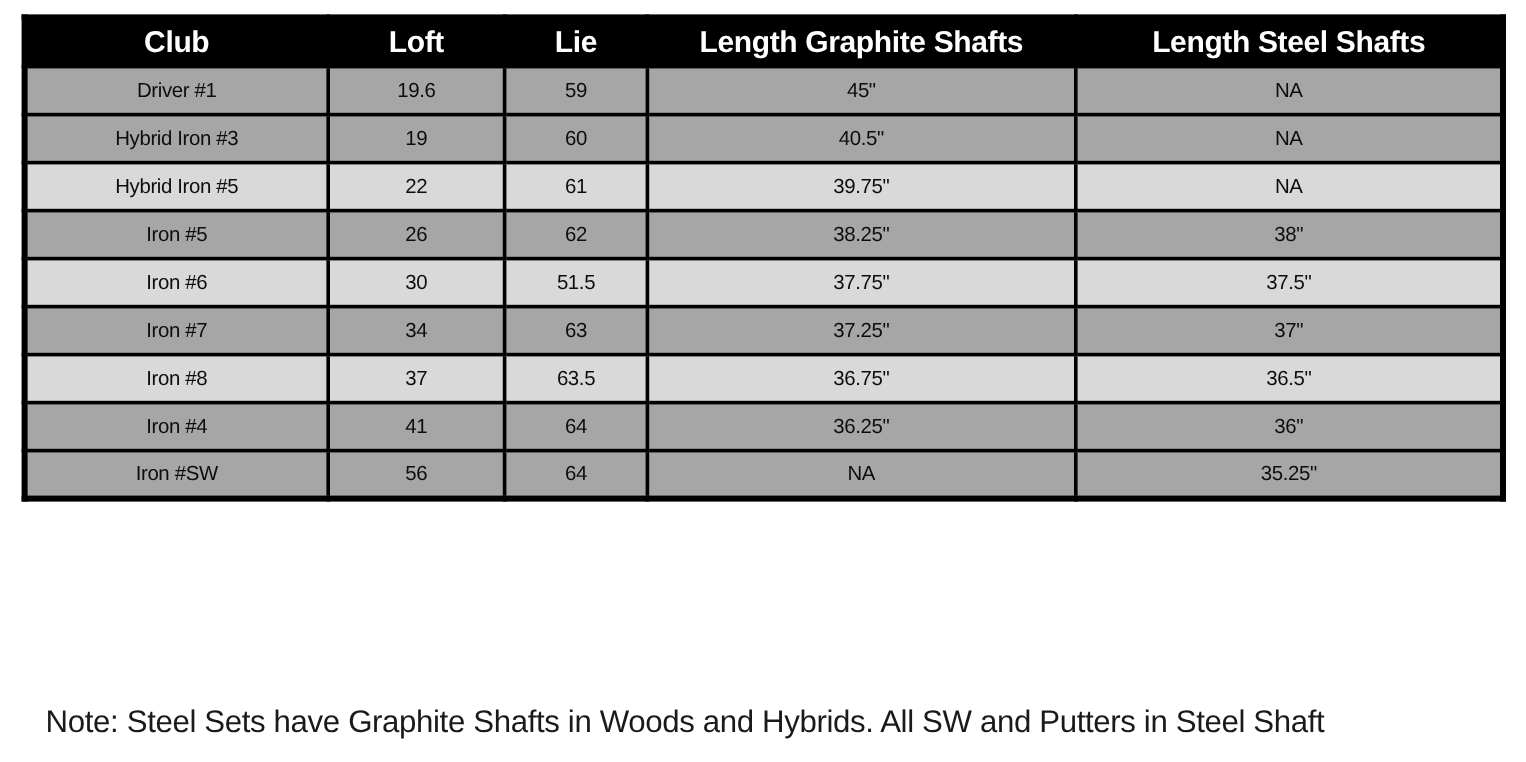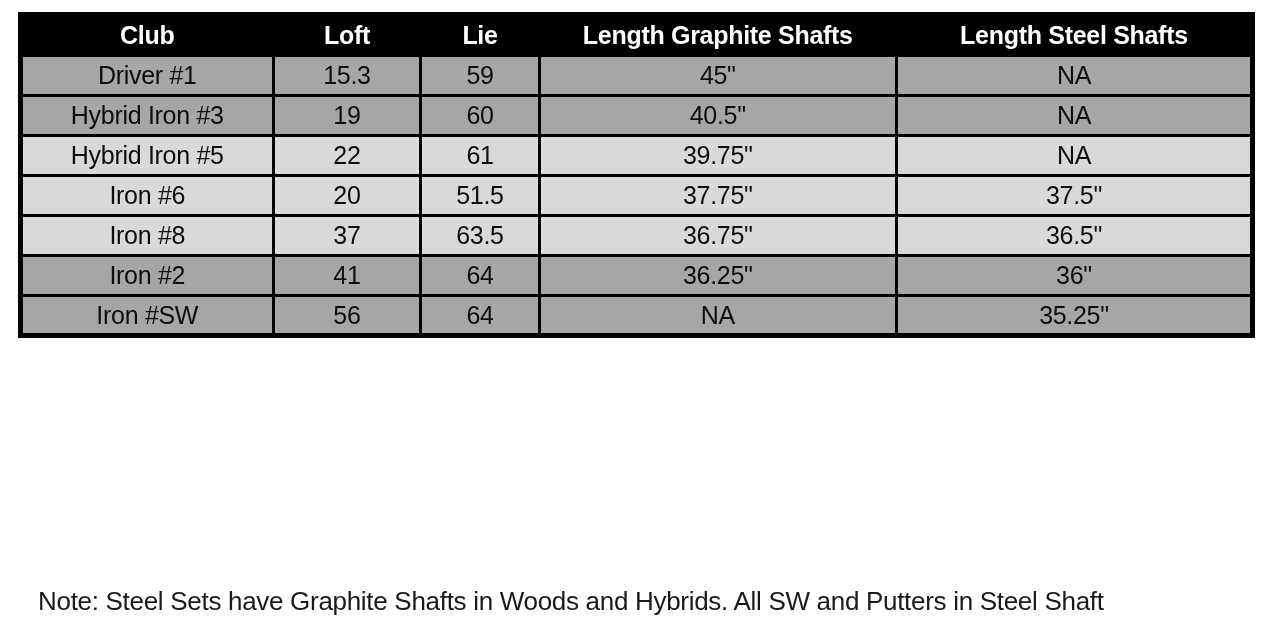--- a/index.html
+++ b/index.html
@@ -27,21 +27,21 @@
     background: var(--header-bg, #000000);
     color: var(--header-text, #ffffff);
     font-size: 25px;
     font-weight: bold;
     height: 41px;
     text-align: center;
     vertical-align: middle;
     border: 3px solid var(--border-color, #000000);
   }
   table.spec-table td {
-    font-size: 25px;
+    font-size: 17px;
     color: #0d0d0d;
     height: 40px;
     text-align: center;
     vertical-align: middle;
     border: 3px solid var(--border-color, #000000);
   }
   tr.row-dark td { background: var(--row-dark, #a6a6a6); }
   tr.row-light td { background: var(--row-light, #d9d9d9); }
   .note {
     position: absolute;
@@ -69,55 +69,69 @@
           <th>Club</th>
           <th>Loft</th>
           <th>Lie</th>
           <th>Length Graphite Shafts</th>
           <th>Length Steel Shafts</th>
         </tr>
     </thead>
     <tbody id="table-body">
         <tr class="row-dark">
           <td>Driver #1</td>
-          <td>15.3</td>
+          <td>19.6</td>
           <td>59</td>
           <td>45"</td>
           <td>NA</td>
         </tr>
         <tr class="row-dark">
           <td>Hybrid Iron #3</td>
           <td>19</td>
           <td>60</td>
           <td>40.5"</td>
           <td>NA</td>
         </tr>
         <tr class="row-light">
           <td>Hybrid Iron #5</td>
           <td>22</td>
           <td>61</td>
           <td>39.75"</td>
           <td>NA</td>
         </tr>
+        <tr class="row-dark">
+          <td>Iron #5</td>
+          <td>26</td>
+          <td>62</td>
+          <td>38.25"</td>
+          <td>38"</td>
+        </tr>
         <tr class="row-light">
           <td>Iron #6</td>
-          <td>20</td>
+          <td>30</td>
           <td>51.5</td>
           <td>37.75"</td>
           <td>37.5"</td>
+        </tr>
+        <tr class="row-dark">
+          <td>Iron #7</td>
+          <td>34</td>
+          <td>63</td>
+          <td>37.25"</td>
+          <td>37"</td>
         </tr>
         <tr class="row-light">
           <td>Iron #8</td>
           <td>37</td>
           <td>63.5</td>
           <td>36.75"</td>
           <td>36.5"</td>
         </tr>
         <tr class="row-dark">
-          <td>Iron #2</td>
+          <td>Iron #4</td>
           <td>41</td>
           <td>64</td>
           <td>36.25"</td>
           <td>36"</td>
         </tr>
         <tr class="row-dark">
           <td>Iron #SW</td>
           <td>56</td>
           <td>64</td>
           <td>NA</td>

